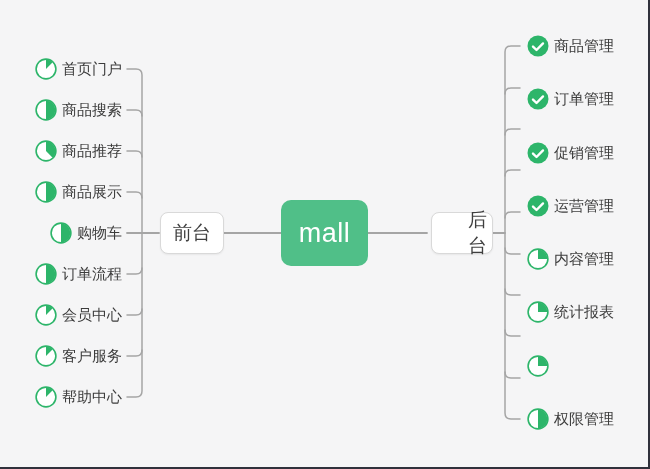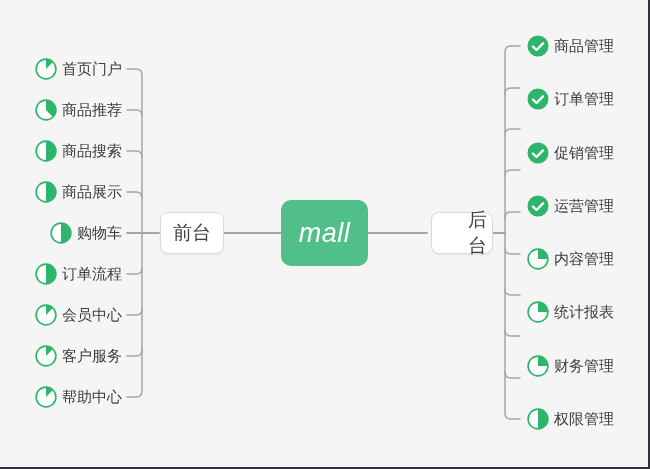--- a/index.html
+++ b/index.html
@@ -25,21 +25,21 @@
     background:#ffffff;border:1px solid #d9d9d9;border-radius:8px;
     box-shadow:0 1px 2px rgba(0,0,0,0.06);
     font-size:19px;color:#3f3f3f;box-sizing:border-box;
   }
   .branch-front{left:160px;top:212px;width:64px;height:42px;}
   .branch-back{left:431px;top:212px;width:62px;height:42px;padding-left:36px;}
   .root-node{
     position:absolute;left:281px;top:200px;width:87px;height:66px;
     display:flex;align-items:center;justify-content:center;
     background:#50bf88;border-radius:10px;
-    font-size:27px;color:#ffffff;letter-spacing:0.5px;font-style:italic;
+    font-size:27px;color:#ffffff;letter-spacing:0.5px;
   }
 </style>
 </head>
 <body>
 
 <div class="canvas">
 
   <svg class="connectors" width="650" height="469" viewBox="0 0 650 469" fill="none" stroke="#a5a5a5" stroke-width="1.5" stroke-linecap="round">
 
     <path d="M127,69 L136,69 Q142,69 142,75 L142,391 Q142,397 136,397 L127,397"></path>
@@ -79,36 +79,36 @@
     <div class="topic">
       <span class="ticon"><svg width="22" height="22" viewBox="0 0 22 22">
             <circle cx="11" cy="11" r="9.9" fill="#fff" stroke="#2db56a" stroke-width="1.6"></circle>
             <path d="M11,11 L11,1.6 A9.4,9.4 0 0 1 17.65,4.35 Z" fill="#2db56a"></path>
           </svg></span>
       <span class="tlabel">首页门户</span>
     </div>
     <div class="topic">
       <span class="ticon"><svg width="22" height="22" viewBox="0 0 22 22">
             <circle cx="11" cy="11" r="9.9" fill="#fff" stroke="#2db56a" stroke-width="1.6"></circle>
+            <path d="M11,11 L11,1.6 A9.4,9.4 0 0 1 11.00,20.40 Z" fill="#2db56a"></path>
+          </svg></span>
+      <span class="tlabel">商品搜索</span>
+    </div>
+    <div class="topic">
+      <span class="ticon"><svg width="22" height="22" viewBox="0 0 22 22">
+            <circle cx="11" cy="11" r="9.9" fill="#fff" stroke="#2db56a" stroke-width="1.6"></circle>
             <path d="M11,11 L11,1.6 A9.4,9.4 0 0 1 17.65,17.65 Z" fill="#2db56a"></path>
           </svg></span>
       <span class="tlabel">商品推荐</span>
     </div>
     <div class="topic">
       <span class="ticon"><svg width="22" height="22" viewBox="0 0 22 22">
             <circle cx="11" cy="11" r="9.9" fill="#fff" stroke="#2db56a" stroke-width="1.6"></circle>
             <path d="M11,11 L11,1.6 A9.4,9.4 0 0 1 11.00,20.40 Z" fill="#2db56a"></path>
           </svg></span>
-      <span class="tlabel">商品搜索</span>
-    </div>
-    <div class="topic">
-      <span class="ticon"><svg width="22" height="22" viewBox="0 0 22 22">
-            <circle cx="11" cy="11" r="9.9" fill="#fff" stroke="#2db56a" stroke-width="1.6"></circle>
-            <path d="M11,11 L11,1.6 A9.4,9.4 0 0 1 11.00,20.40 Z" fill="#2db56a"></path>
-          </svg></span>
       <span class="tlabel">商品展示</span>
     </div>
     <div class="topic">
       <span class="ticon"><svg width="22" height="22" viewBox="0 0 22 22">
             <circle cx="11" cy="11" r="9.9" fill="#fff" stroke="#2db56a" stroke-width="1.6"></circle>
             <path d="M11,11 L11,1.6 A9.4,9.4 0 0 1 11.00,20.40 Z" fill="#2db56a"></path>
           </svg></span>
       <span class="tlabel">购物车</span>
     </div>
     <div class="topic">
@@ -182,21 +182,20 @@
             <circle cx="11" cy="11" r="9.9" fill="#fff" stroke="#2db56a" stroke-width="1.6"></circle>
             <path d="M11,11 L11,1.6 A9.4,9.4 0 0 1 20.40,11.00 Z" fill="#2db56a"></path>
           </svg></span>
       <span class="tlabel">统计报表</span>
     </div>
     <div class="topic">
       <span class="ticon"><svg width="22" height="22" viewBox="0 0 22 22">
             <circle cx="11" cy="11" r="9.9" fill="#fff" stroke="#2db56a" stroke-width="1.6"></circle>
             <path d="M11,11 L11,1.6 A9.4,9.4 0 0 1 20.40,11.00 Z" fill="#2db56a"></path>
           </svg></span>
-      <span class="tlabel">财务管理</span>
     </div>
     <div class="topic">
       <span class="ticon"><svg width="22" height="22" viewBox="0 0 22 22">
             <circle cx="11" cy="11" r="9.9" fill="#fff" stroke="#2db56a" stroke-width="1.6"></circle>
             <path d="M11,11 L11,1.6 A9.4,9.4 0 0 1 11.00,20.40 Z" fill="#2db56a"></path>
           </svg></span>
       <span class="tlabel">权限管理</span>
     </div>
   </div>
 

